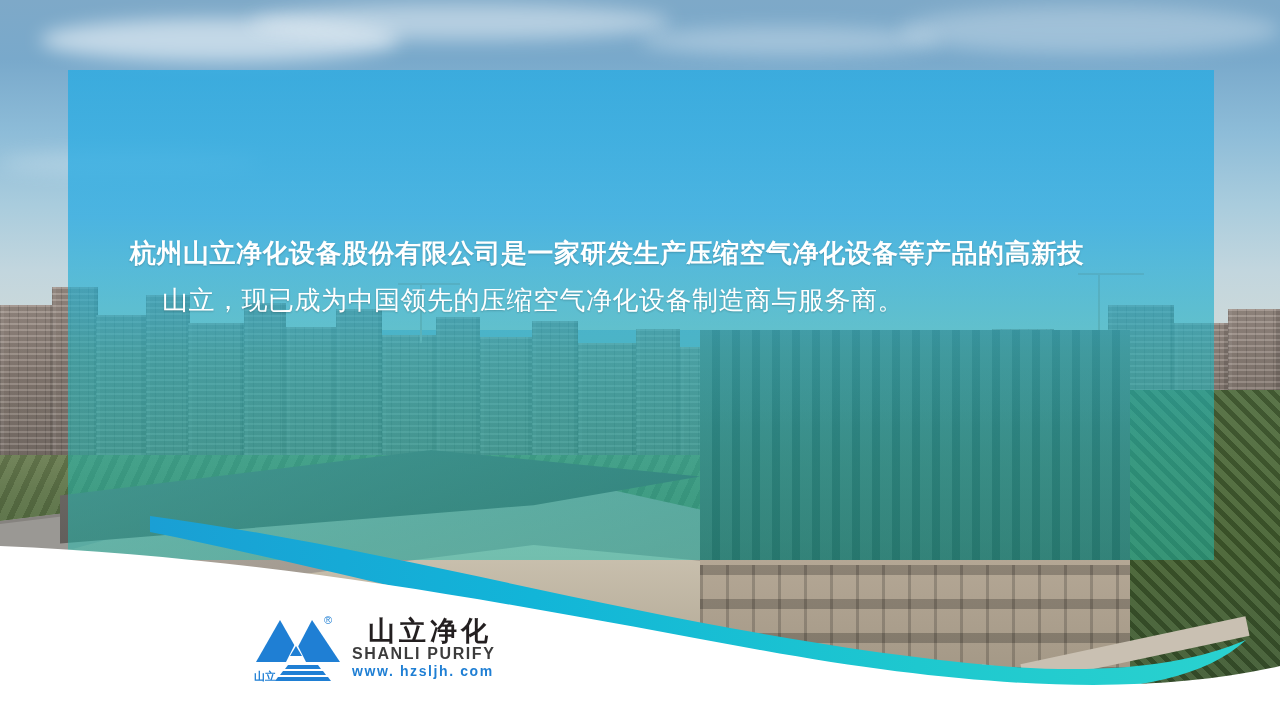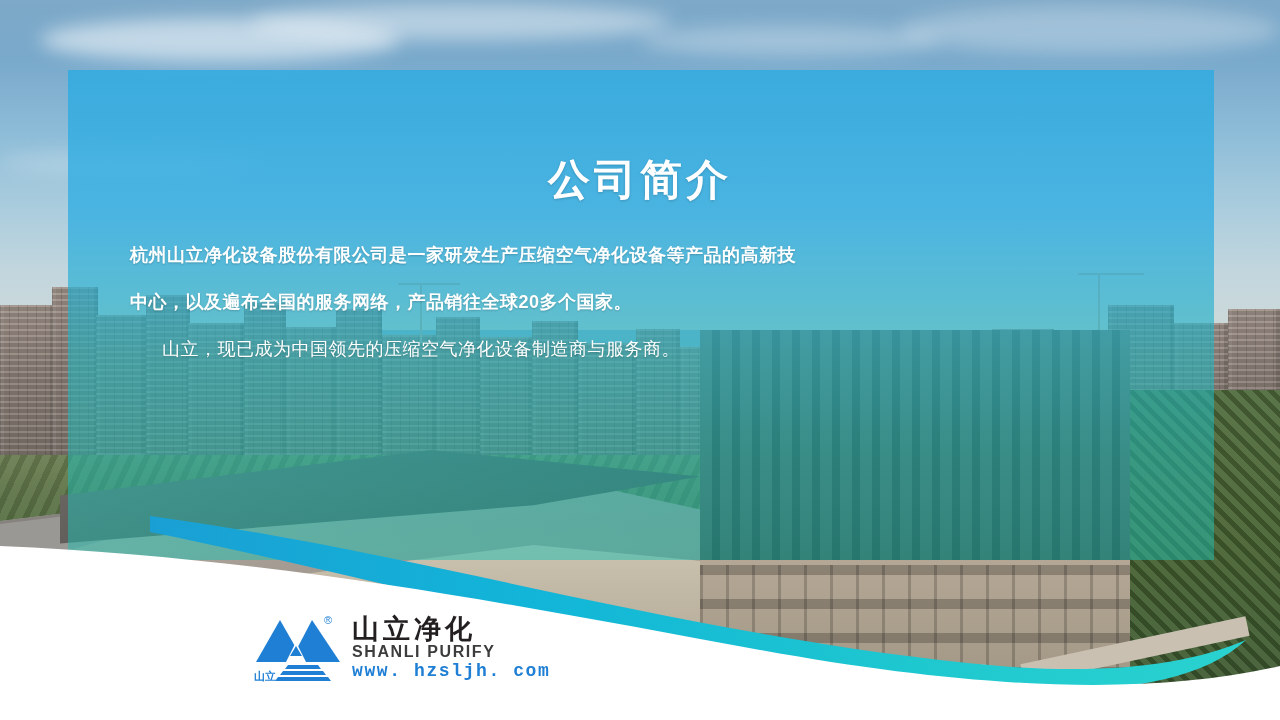--- a/index.html
+++ b/index.html
@@ -73,39 +73,39 @@
   
   .panel{position:absolute;left:68px;top:70px;width:1146px;height:490px;
       background:linear-gradient(180deg, rgba(41,171,226,.78) 0%, rgba(41,171,226,.74) 30%, rgba(35,180,190,.62) 58%, rgba(32,186,178,.55) 80%, rgba(30,190,175,.50) 100%);}
 
   
   .title{position:absolute;left:0;top:152px;width:1280px;text-align:center;
       color:#ffffff;font-size:42px;font-weight:bold;letter-spacing:4px;
       font-family:"DejaVu Sans","Liberation Sans",sans-serif;
       text-shadow:0 1px 3px rgba(0,0,0,.18);}
   .body-text{position:absolute;left:130px;top:232px;width:990px;color:#ffffff;}
-  .ln{font-size:18px;line-height:47px;white-space:nowrap;letter-spacing:.5px;
-      font-family:Liberation Sans, sans-serif;
+  .ln{font-size:26px;line-height:47px;white-space:nowrap;letter-spacing:.5px;
+      font-family:Liberation Mono, monospace;
       text-shadow:0 1px 2px rgba(0,0,0,.20);}
   .ln.bold{font-weight:bold;}
   .ln.light{font-weight:normal;margin-left:32px;}
 
   
   .curve{position:absolute;left:0;bottom:0;width:1280px;height:230px;}
 
   
   .logo{position:absolute;left:252px;top:608px;height:78px;display:flex;align-items:center;gap:8px;}
   .logo-mark{position:relative;width:92px;height:70px;}
   .logo-txt{display:flex;flex-direction:column;line-height:1;}
   .logo-cn{font-size:27px;font-weight:bold;color:#231f20;letter-spacing:4px;
-       font-family:"DejaVu Sans","Liberation Sans",sans-serif;}
+       font-family:"DejaVu Sans","Liberation Sans",sans-serif;margin-left:16px;}
   .logo-en{font-size:16px;font-weight:bold;color:#3c3c3c;letter-spacing:1.6px;margin-top:2px;
        font-family:"Liberation Sans",sans-serif;}
-  .logo-url{font-size:18px;font-weight:bold;color:#1f7fd4;letter-spacing:1.6px;margin-top:2px;
-       font-family:Liberation Mono, monospace;}
+  .logo-url{font-size:14px;font-weight:bold;color:#1f7fd4;letter-spacing:1.6px;margin-top:2px;
+       font-family:Liberation Sans, sans-serif;}
 </style>
 </head>
 <body>
 
 <div id="slide">
 
   <div class="bg">
     <div class="sky"></div>
     <div class="cloud c1"></div>
     <div class="cloud c2"></div>
@@ -170,25 +170,23 @@
     <div class="win" style="left:360px;top:602px;width:22px;height:16px;"></div>
     <div class="win" style="left:420px;top:594px;width:22px;height:16px;"></div>
     <div class="win" style="left:480px;top:586px;width:22px;height:16px;"></div>
 
     <div class="path" style="left:1020px;top:640px;width:230px;height:20px;transform:rotate(-12deg);"></div>
     <div class="path" style="left:980px;top:678px;width:200px;height:16px;transform:rotate(8deg);"></div>
   </div>
 
   <div class="panel"></div>
 
-  <div class="title">公司简介</div>
 
   <div class="body-text">
     <div class="ln bold">杭州山立净化设备股份有限公司是一家研发生产压缩空气净化设备等产品的高新技</div>
-    <div class="ln bold">中心，以及遍布全国的服务网络，产品销往全球20多个国家。</div>
     <div class="ln light">山立，现已成为中国领先的压缩空气净化设备制造商与服务商。</div>
   </div>
 
   <svg class="curve" viewBox="0 0 1280 230" preserveAspectRatio="none">
     <defs>
       <linearGradient id="swooshGrad" x1="0" y1="0" x2="1" y2="0">
         <stop offset="0%" stop-color="#1a9fd4"></stop>
         <stop offset="35%" stop-color="#12b5d8"></stop>
         <stop offset="70%" stop-color="#1ec8cf"></stop>
         <stop offset="100%" stop-color="#2ad2cf"></stop>

